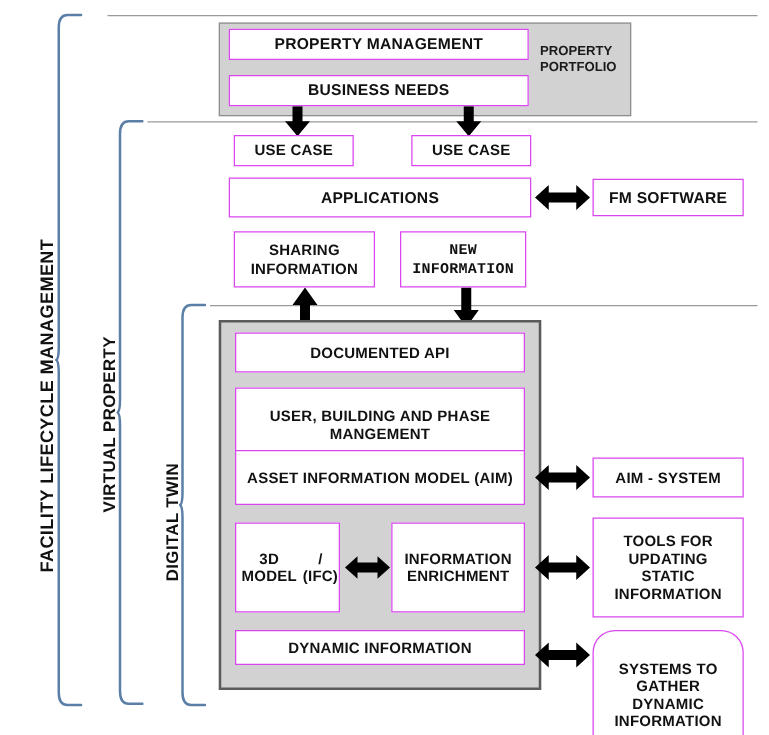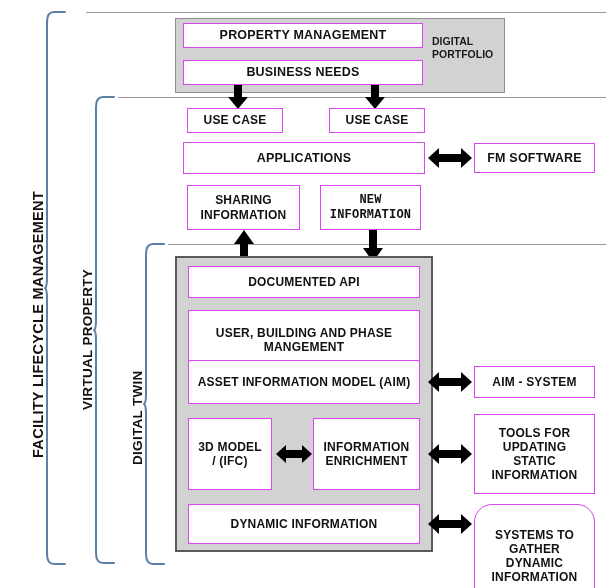--- a/index.html
+++ b/index.html
@@ -94,21 +94,21 @@
   <div class="brace" style="left:143px;top:242px;width:22px;height:324px;">
     <svg width="22" height="324" viewBox="0 0 22 324" fill="none">
       <path d="M21 2 H10 Q3 2 3 12 V152 Q3 161 1 162 Q3 163 3 172 V312 Q3 322 10 322 H21" stroke="#5b7fa6" stroke-width="2" fill="none" stroke-linejoin="round" stroke-linecap="round"></path>
     </svg>
   </div>
   <div class="vcap" style="left:130px;top:465px;font-size:13.5px;">DIGITAL TWIN</div>
 
   <div class="gray" style="left:175px;top:18px;width:330px;height:75px;"></div>
 
   <div class="graylabel" style="left:432px;top:35px;width:70px;font-size:10.5px;">
-    <div>DIGITAL</div>
+    <div>PROPERTY</div>
     <div>PORTFOLIO</div>
   </div>
 
   <div class="box" style="left:183px;top:23px;width:240px;height:25px;font-size:12.5px;">PROPERTY MANAGEMENT</div>
 
   <div class="box" style="left:183px;top:60px;width:240px;height:25px;font-size:12.5px;">BUSINESS NEEDS</div>
 
   <div class="arrow" style="left:226px;top:85px;width:24px;height:24px;">
     <svg width="24" height="24" viewBox="0 0 24 24">
       <polygon points="8,0 16,0 16,12 22,12 12,24 2,12 8,12" fill="#000000"></polygon>
@@ -160,37 +160,37 @@
 
   <div class="box" style="left:188px;top:266px;width:232px;height:32px;font-size:12px;">DOCUMENTED API</div>
 
   <div class="box" style="left:188px;top:310px;width:232px;height:60px;font-size:12px;flex-direction:column;">
     <span>USER, BUILDING AND PHASE</span>
     <span>MANGEMENT</span>
   </div>
 
   <div class="box" style="left:188px;top:360px;width:232px;height:44px;font-size:12px;">ASSET INFORMATION MODEL (AIM)</div>
 
-  <div class="box" style="left:188px;top:418px;width:84px;height:72px;font-size:12px;flex-direction:column;">
+  <div class="box" style="left:188px;top:418px;width:84px;height:72px;font-size:12px;flex-direction:row;">
     <span>3D MODEL</span>
     <span>/ (IFC)</span>
   </div>
 
   <div class="arrow" style="left:276px;top:443px;width:36px;height:22px;">
     <svg width="36" height="22" viewBox="0 0 36 22">
       <polygon points="0,11 10,2 10,7 26,7 26,2 36,11 26,20 26,15 10,15 10,20" fill="#000000"></polygon>
     </svg>
   </div>
 
   <div class="box" style="left:313px;top:418px;width:107px;height:72px;font-size:12px;flex-direction:column;">
     <span>INFORMATION</span>
     <span>ENRICHMENT</span>
   </div>
 
-  <div class="box" style="left:188px;top:504px;width:232px;height:40px;font-size:12px;">DYNAMIC INFORMATION</div>
+  <div class="box" style="left:188px;top:504px;width:232px;height:28px;font-size:12px;">DYNAMIC INFORMATION</div>
 
   <div class="arrow" style="left:428px;top:371px;width:44px;height:22px;">
     <svg width="44" height="22" viewBox="0 0 44 22">
       <polygon points="0,11 11,1 11,7 33,7 33,1 44,11 33,21 33,15 11,15 11,21" fill="#000000"></polygon>
     </svg>
   </div>
   <div class="box" style="left:474px;top:366px;width:121px;height:32px;font-size:12px;flex-direction:column;">
     <span>AIM - SYSTEM</span>
   </div>
 

